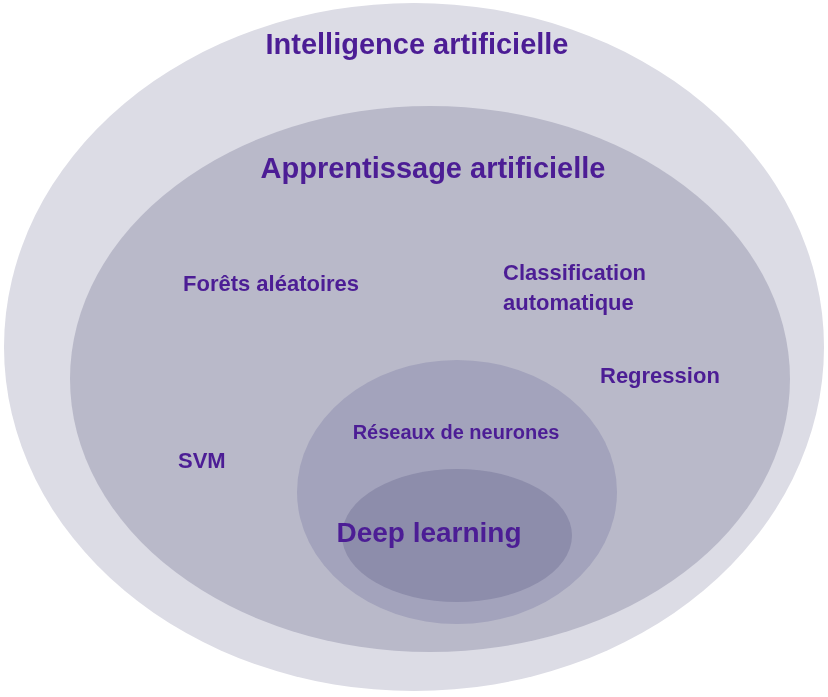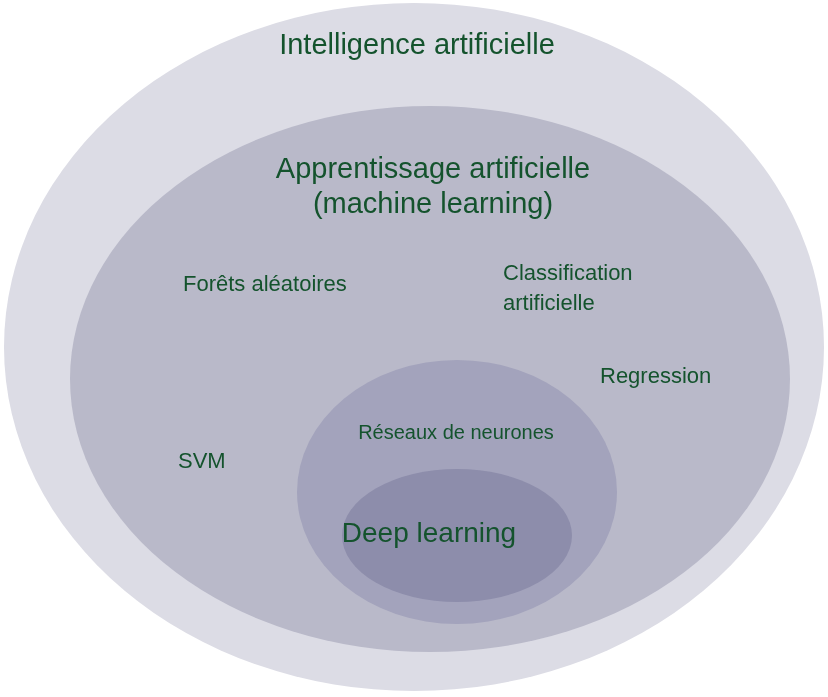--- a/index.html
+++ b/index.html
@@ -22,21 +22,22 @@
   }
   
   .ring-ia   { left: 4px;   top: 3px;   width: 820px; height: 688px; }
   .ring-ml   { left: 70px;  top: 106px; width: 720px; height: 546px; }
   .ring-rn   { left: 297px; top: 360px; width: 320px; height: 264px; }
   .ring-deep { left: 342px; top: 469px; width: 230px; height: 133px; }
 
   .label {
     position: absolute;
     white-space: nowrap;
-    color: #14532d;
+    color: #4c1d95;
+    font-weight: bold;
   }
   .label.centered { transform: translateX(-50%); text-align: center; }
 
   .label-ia   { left: 417px; top: 27px;  font-size: 29px; line-height: 35px; }
   .label-ml   { left: 433px; top: 151px; font-size: 29px; line-height: 35px; }
   .label-rn   { left: 456px; top: 421px; font-size: 20px; }
   .label-deep { left: 429px; top: 517px; font-size: 28px; }
 
   .label-forets     { left: 183px; top: 271px; font-size: 22px; }
   .label-classif    { left: 503px; top: 258px; font-size: 22px; line-height: 30px; }
@@ -55,31 +56,30 @@
   <div class="ellipse ring-rn" style="background: rgb(163, 163, 188);"></div>
 
   <div class="ellipse ring-deep" style="background: rgb(141, 141, 171);"></div>
 
   <div class="label centered label-ia">
     <div>Intelligence artificielle</div>
   </div>
 
   <div class="label centered label-ml">
     <div>Apprentissage artificielle</div>
-    <div>(machine learning)</div>
   </div>
 
   <div class="label centered label-rn">Réseaux de neurones</div>
 
   <div class="label centered label-deep">Deep learning</div>
 
   <div class="label label-forets">Forêts aléatoires</div>
 
   <div class="label label-classif">
     <div>Classification</div>
-    <div>artificielle</div>
+    <div>automatique</div>
   </div>
 
   <div class="label label-regression">Regression</div>
 
   <div class="label label-svm">SVM</div>
 
 </div>
 
 </body></html>

